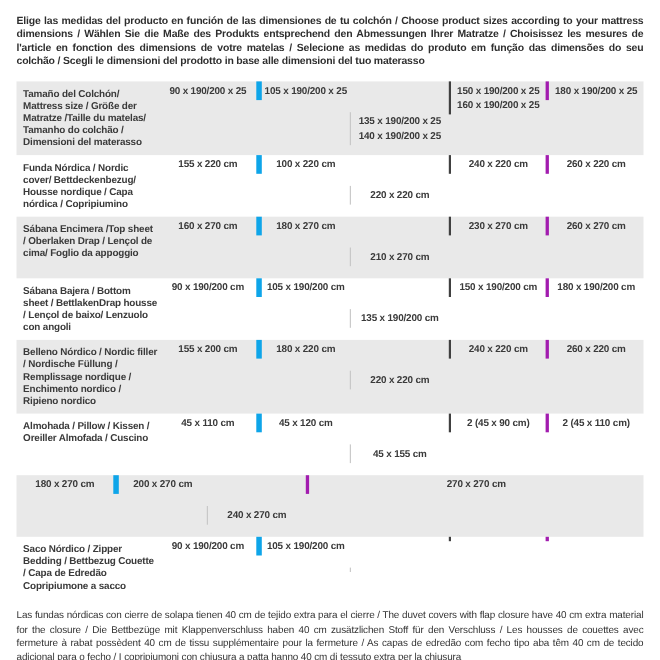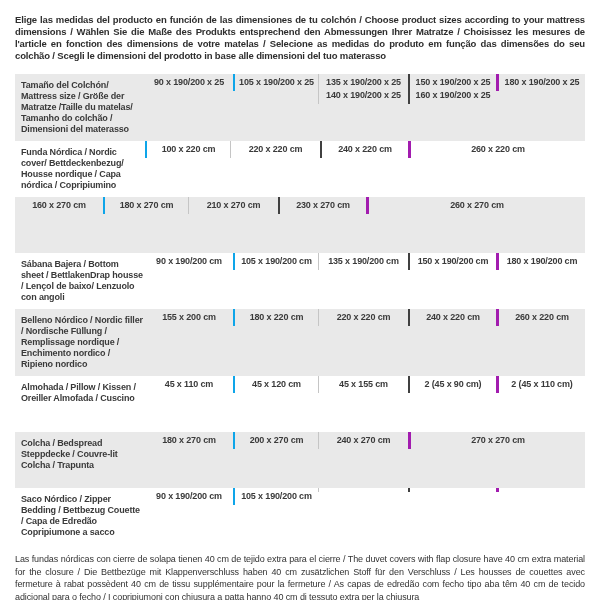--- a/index.html
+++ b/index.html
@@ -24,22 +24,22 @@
     padding:6px 2px 6px 6px;
     font-size:9px; font-weight:bold; line-height:11px;
     letter-spacing:-0.15px;
   }
   .val-cell {
     display:flex; flex-direction:column; align-items:center; justify-content:center;
     font-size:9px; font-weight:bold; letter-spacing:-0.15px; line-height:13px;
     text-align:center; padding:2px;
   }
   .val-cell.c1 { flex:0 0 88px; }
-  .val-cell.c2 { flex:0 0 85px; border-left:2px solid #0ea5e9; }
-  .val-cell.c3 { flex:0 0 90px; border-left:1px solid #c5c5c5; }
+  .val-cell.c2 { flex:0 0 85px; border-left:5px solid #0ea5e9; }
+  .val-cell.c3 { flex:0 0 90px; border-left:1px solid #c5c5c5;margin-top:28px; }
   .val-cell.c4 { flex:0 0 88px; border-left:2px solid #404040; }
   .val-cell.c5 { flex:1 1 auto; border-left:3px solid #a21caf; }
 
   .footnote {
     margin-top:9px;
     font-size:9px; line-height:12.5px; letter-spacing:-0.1px;
     text-align:justify; color:#333333;
   }
 </style>
 </head>
@@ -65,34 +65,38 @@
         <div class="val-cell c4">
           <span>150 x 190/200 x 25</span>
           <span>160 x 190/200 x 25</span>
         </div>
         <div class="val-cell c5">
           <span>180 x 190/200 x 25</span>
         </div>
       </div>
       <div class="t-row">
     <div class="label-cell">Funda Nórdica /  Nordic cover/ Bettdeckenbezug/ Housse nordique  / Capa nórdica / Copripiumino</div>
+  <div class="val-cell c1">
+          <span>155 x 220 cm</span>
+        </div>
         <div class="val-cell c2">
           <span>100 x 220 cm</span>
         </div>
         <div class="val-cell c3">
           <span>220 x 220 cm</span>
         </div>
         <div class="val-cell c4">
           <span>240 x 220 cm</span>
         </div>
         <div class="val-cell c5">
           <span>260 x 220 cm</span>
         </div>
       </div>
       <div class="t-row alt">
+    <div class="label-cell">Sábana Encimera /Top sheet / Oberlaken Drap / Lençol de cima/ Foglio da appoggio</div>
   <div class="val-cell c1">
           <span>160 x 270 cm</span>
         </div>
         <div class="val-cell c2">
           <span>180 x 270 cm</span>
         </div>
         <div class="val-cell c3">
           <span>210 x 270 cm</span>
         </div>
         <div class="val-cell c4">
@@ -150,21 +154,20 @@
           <span>45 x 155 cm</span>
         </div>
         <div class="val-cell c4">
           <span>2 (45 x 90 cm)</span>
         </div>
         <div class="val-cell c5">
           <span>2 (45 x 110 cm)</span>
         </div>
       </div>
       <div class="t-row alt">
-    <div class="label-cell">Colcha / Bedspread Steppdecke / Couvre-lit Colcha / Trapunta</div>
   <div class="val-cell c1">
           <span>180 x 270 cm</span>
         </div>
         <div class="val-cell c2">
           <span>200 x 270 cm</span>
         </div>
         <div class="val-cell c3">
           <span>240 x 270 cm</span>
         </div>
         <div class="val-cell c5">

